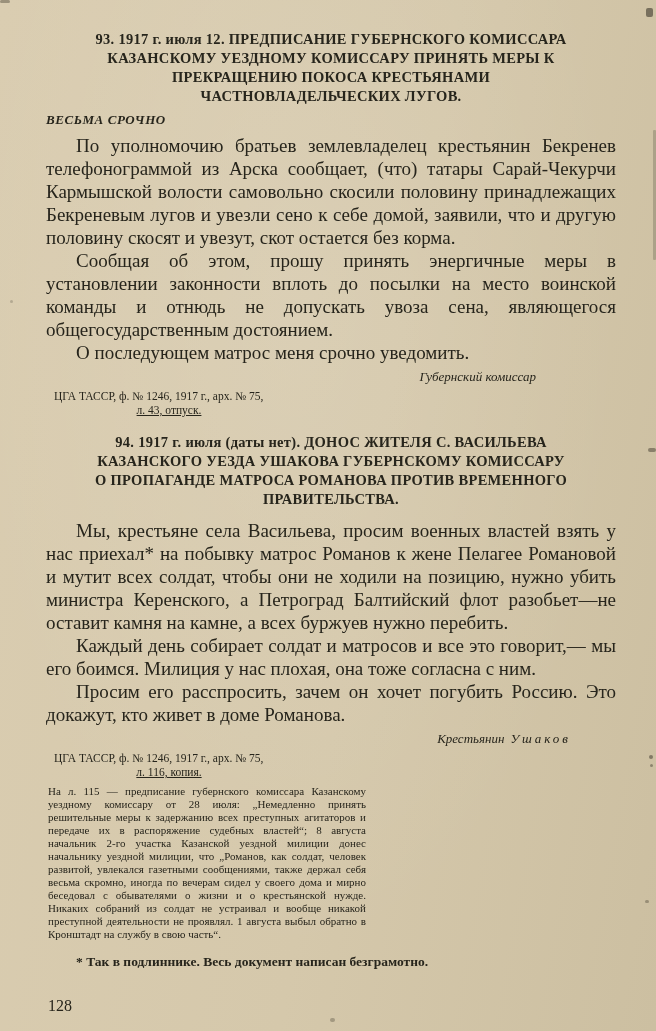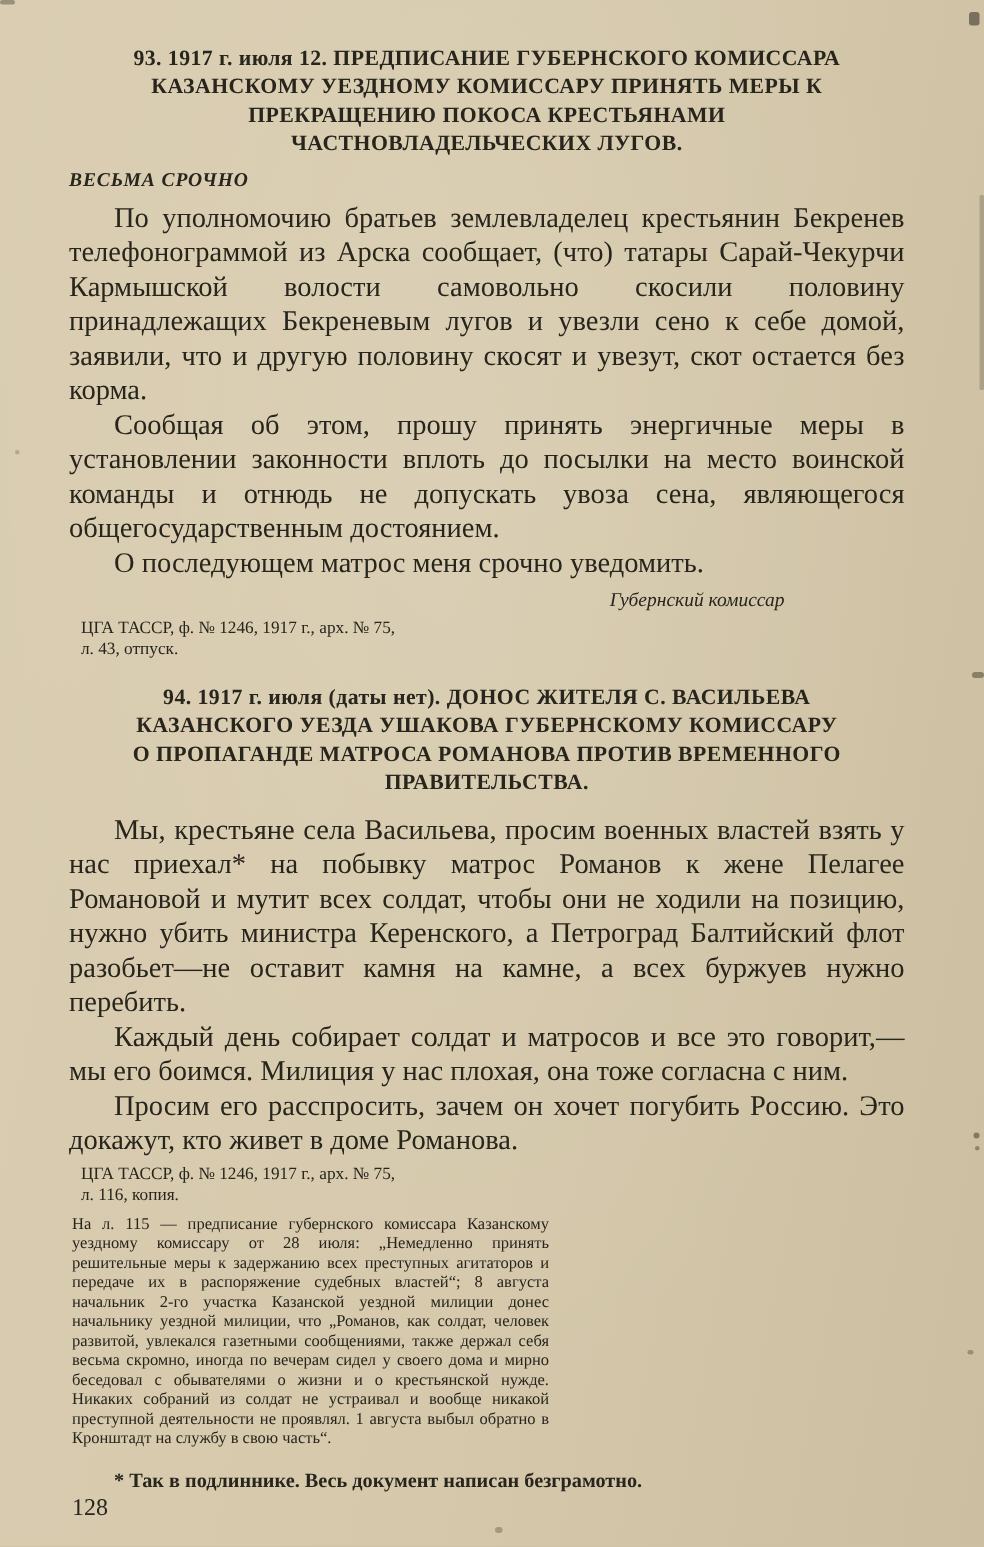--- a/index.html
+++ b/index.html
@@ -9,21 +9,21 @@
     width: 656px;
     height: 1031px;
     margin: 0 auto;
     overflow: hidden;
     color: #27251c;
     font-family: "Liberation Serif", "DejaVu Serif", serif;
     background:
       radial-gradient(ellipse at 45% 30%, rgba(255,255,255,0.10), rgba(0,0,0,0) 65%),
       linear-gradient(100deg, #dacdb1 0%, #d5c8ab 55%, #ccbfa1 100%);
   }
-  .content { position: absolute; top: 0; left: 0; right: 13px; padding: 30px 40px 0 46px; }
+  .content { position: absolute; top: 0; left: 0; right: 0; padding: 30px 40px 0 46px; }
 
   .doc-heading {
     font-weight: bold;
     font-size: 14.5px;
     line-height: 19px;
     letter-spacing: 0.3px;
     text-align: center;
     margin: 0 auto 2px auto;
     max-width: 480px;
   }
@@ -50,21 +50,21 @@
     white-space: nowrap;
   }
   .signature.sig-94 { margin-right: 45px; }
   .sig-name { letter-spacing: 3px; margin-left: 6px; }
   .archive {
     font-size: 11.5px;
     line-height: 14px;
     margin: 4px 0 0 8px;
     width: 300px;
   }
-  .archive-line2 { text-align: left; width: 230px; }
+  .archive-line2 { text-align: center; width: 230px; text-decoration: underline; }
   .doc-94 { margin-top: 16px; }
   .editorial-note {
     width: 318px;
     font-size: 11px;
     line-height: 13px;
     text-align: justify;
     margin: 6px 0 0 2px;
   }
   .footnote {
     font-weight: bold;
@@ -98,20 +98,21 @@
         <div>ЦГА ТАССР, ф. № 1246, 1917 г., арх. № 75,</div>
         <div class="archive-line2">л. 43, отпуск.</div>
       </div>
     </section>
 
     <section class="doc doc-94">
       <h2 class="doc-heading">94. 1917 г. июля (даты нет). ДОНОС ЖИТЕЛЯ С. ВАСИЛЬЕВА КАЗАНСКОГО УЕЗДА УШАКОВА ГУБЕРНСКОМУ КОМИССАРУ О ПРОПАГАНДЕ МАТРОСА РОМАНОВА ПРОТИВ ВРЕМЕННОГО ПРАВИТЕЛЬСТВА.</h2>
       <p class="body-para" style="margin-top:10px;">Мы, крестьяне села Васильева, просим военных властей взять у нас приехал* на побывку матрос Романов к жене Пелагее Романовой и мутит всех солдат, чтобы они не ходили на позицию, нужно убить министра Керенского, а Петроград Балтийский флот разобьет—не оставит камня на камне, а всех буржуев нужно перебить.</p>
       <p class="body-para">Каждый день собирает солдат и матросов и все это говорит,— мы его боимся. Милиция у нас плохая, она тоже согласна с ним.</p>
       <p class="body-para">Просим его расспросить, зачем он хочет погубить Россию. Это докажут, кто живет в доме Романова.</p>
+      <div class="signature sig-94"><span>Крестьянин</span><span class="sig-name">Ушаков</span></div>
       <div class="archive">
         <div>ЦГА ТАССР, ф. № 1246, 1917 г., арх. № 75,</div>
         <div class="archive-line2">л. 116, копия.</div>
       </div>
       <div class="editorial-note">На л. 115 — предписание губернского комиссара Казанскому уездному комиссару от 28 июля: „Немедленно принять решительные меры к задержанию всех преступных агитаторов и передаче их в распоряжение судебных властей“; 8 августа начальник 2-го участка Казанской уездной милиции донес начальнику уездной милиции, что „Романов, как солдат, человек развитой, увлекался газетными сообщениями, также держал себя весьма скромно, иногда по вечерам сидел у своего дома и мирно беседовал с обывателями о жизни и о крестьянской нужде. Никаких собраний из солдат не устраивал и вообще никакой преступной деятельности не проявлял. 1 августа выбыл обратно в Кронштадт на службу в свою часть“.</div>
     </section>
 
     <div class="footnote">* Так в подлиннике. Весь документ написан безграмотно.</div>
   </div>
 

